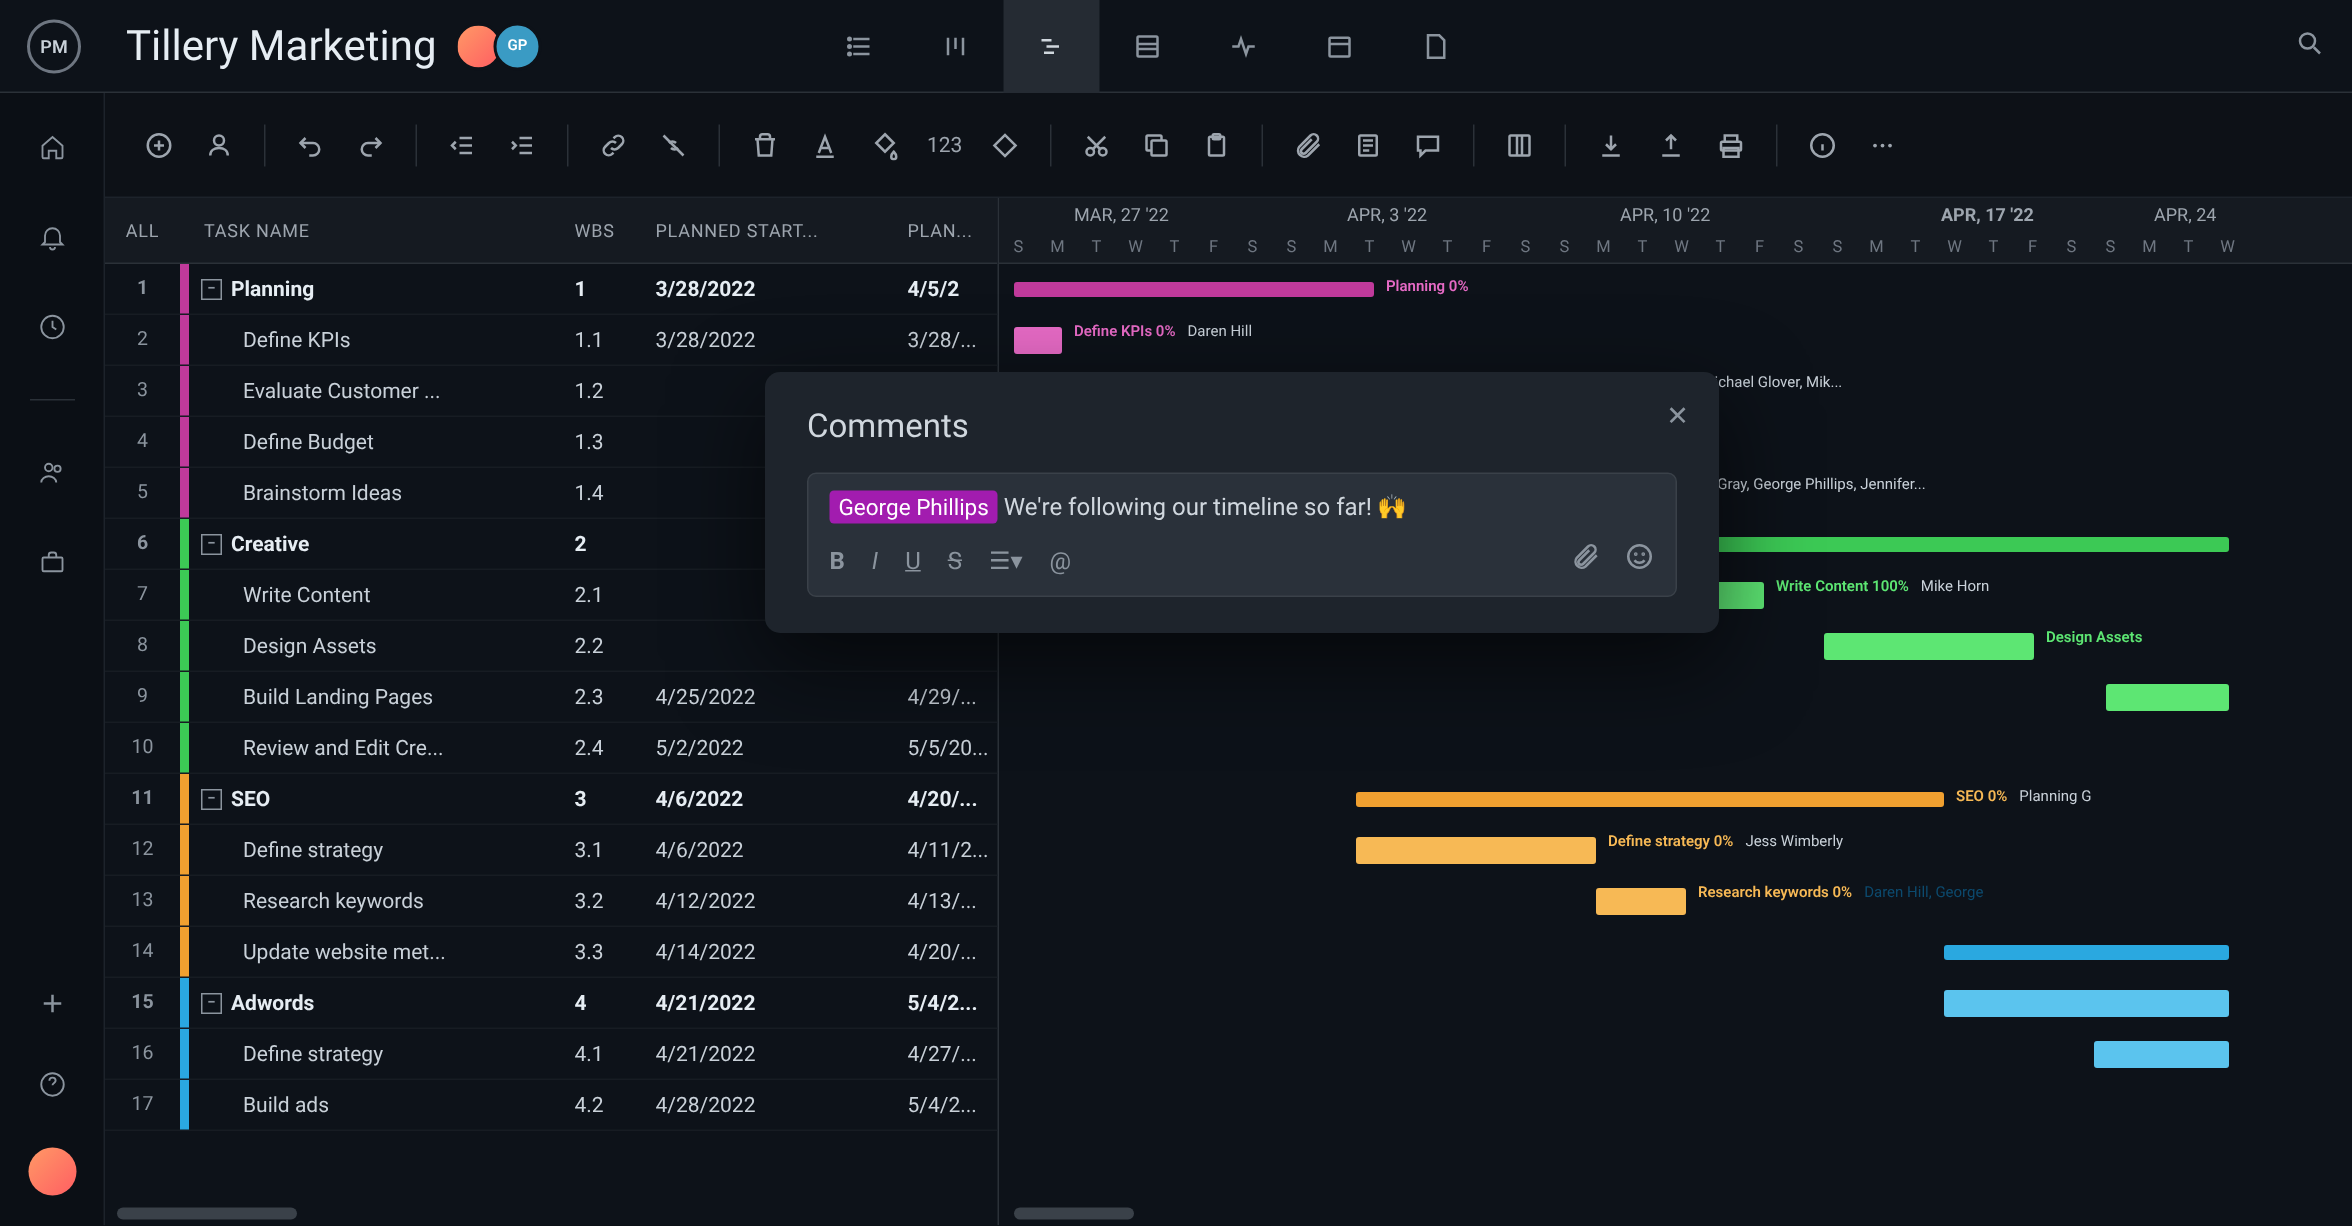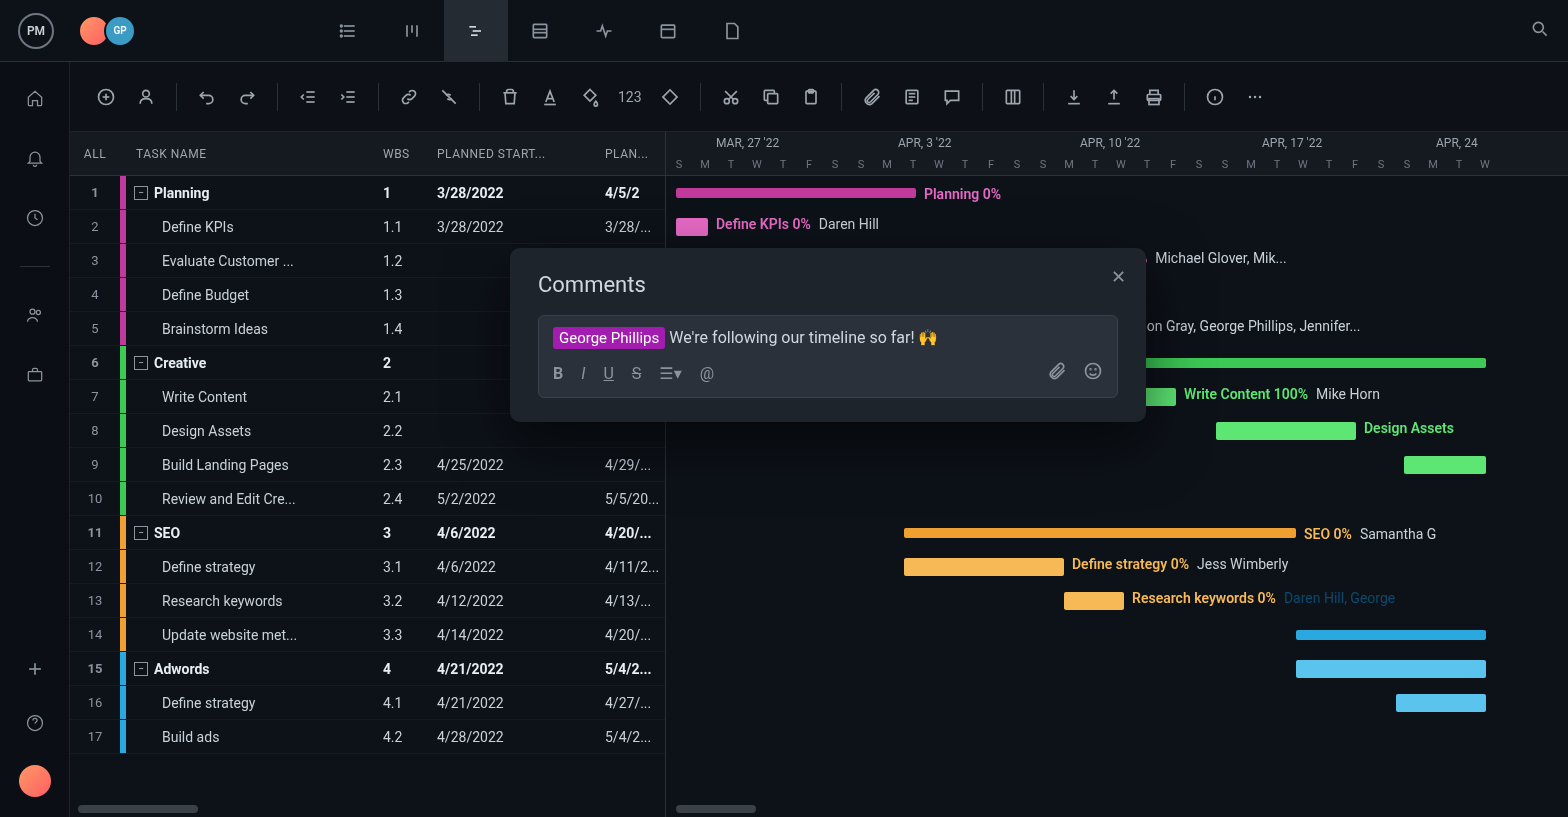--- a/index.html
+++ b/index.html
@@ -248,21 +248,21 @@
     position: absolute;
     height: 18px;
     top: 8px;
     border-radius: 2px;
   }
   .bar-label {
     position: absolute;
     left: calc(100% + 8px);
     top: -2px;
     white-space: nowrap;
-    font-size: 14px;
+    font-size: 10px;
     display: flex;
     gap: 8px;
     align-items: center;
   }
   .summary-bar {
     height: 10px;
     top: 12px;
   }
   
   
@@ -329,20 +329,21 @@
   
   svg { width: 20px; height: 20px; }
 </style>
 </head>
 <body>
 
 <div class="top-header">
   <div class="logo-badge">
       <span>PM</span>
     </div>
+  <div class="project-title">Tillery Marketing</div>
   <div class="avatar-group">
     <div class="avatar orange"></div>
     <div class="avatar teal">GP</div>
   </div>
   <div class="view-tabs">
     <div class="view-tab">
         <svg viewBox="0 0 24 24" fill="none" stroke="currentColor" stroke-width="2">
           <line x1="7" y1="6" x2="20" y2="6"></line>
           <line x1="7" y1="12" x2="20" y2="12"></line>
           <line x1="7" y1="18" x2="20" y2="18"></line>
@@ -808,21 +809,21 @@
         </div>
       <div class="thin-scroll" style="width:120px"></div>
     </div>
 
     <div class="gantt">
       <div class="gantt-header">
         <div class="month-row" id="month-row">
             <span class="month-label" style="left: 50px;">MAR, 27 '22</span>
             <span class="month-label" style="left: 232px;">APR, 3 '22</span>
             <span class="month-label" style="left: 414px;">APR, 10 '22</span>
-            <span class="month-label" style="left: 596px;">APR, 17 '22</span>
+            <span class="month-label" style="left: 628px; font-weight: bold;">APR, 17 '22</span>
             <span class="month-label" style="left: 770px;">APR, 24</span>
           </div>
         <div class="day-row" id="day-row">
             <div class="day-cell">S</div>
             <div class="day-cell">M</div>
             <div class="day-cell">T</div>
             <div class="day-cell">W</div>
             <div class="day-cell">T</div>
             <div class="day-cell">F</div>
             <div class="day-cell">S</div>
@@ -912,21 +913,21 @@
             </div>
           </div>
           <div class="gantt-row">
             <div class="gantt-bar" style="left: 738px; width: 82px; background: rgb(93, 230, 115);"></div>
           </div>
           <div class="gantt-row"></div>
           <div class="gantt-row">
             <div class="gantt-bar summary-bar" style="left: 238px; width: 392px; background: rgb(240, 160, 48);">
               <div class="bar-label">
                 <span style="color: rgb(247, 185, 85); font-weight: 600;">SEO  0%</span>
-                <span style="color: rgb(201, 209, 217);">Samantha G</span>
+                <span style="color: rgb(201, 209, 217);">Planning G</span>
               </div>
             </div>
           </div>
           <div class="gantt-row">
             <div class="gantt-bar" style="left: 238px; width: 160px; background: rgb(247, 185, 85);">
               <div class="bar-label">
                 <span style="color: rgb(247, 185, 85); font-weight: 600;">Define strategy  0%</span>
                 <span style="color: rgb(201, 209, 217);">Jess Wimberly</span>
               </div>
             </div>

